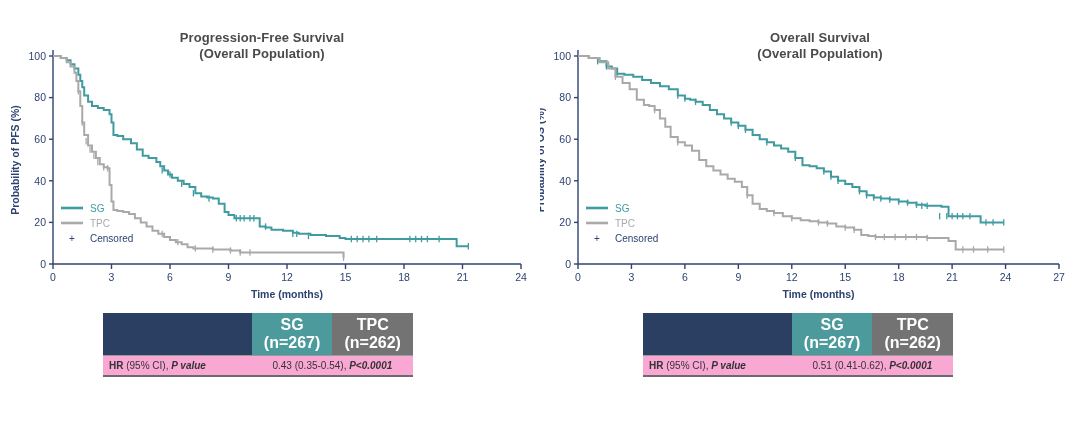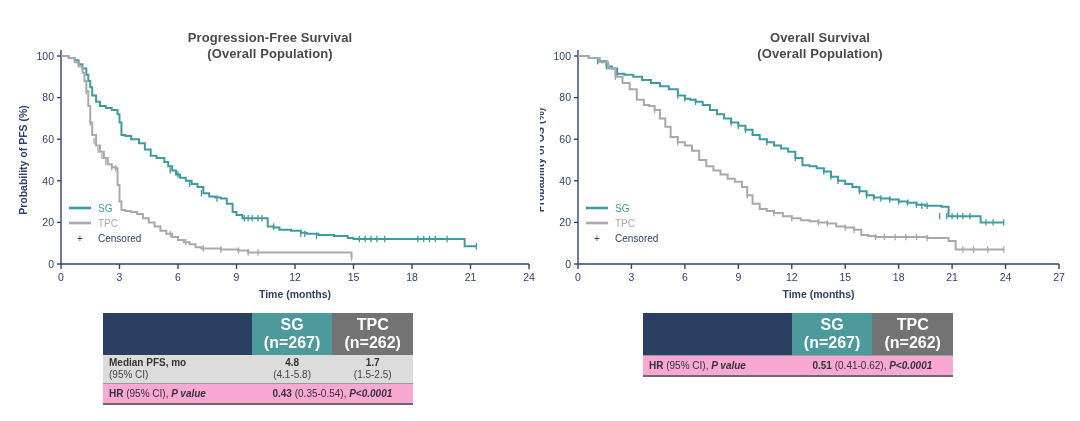--- a/index.html
+++ b/index.html
@@ -4,21 +4,21 @@
 <style>
   html,body{margin:0;padding:0;}
   body{
     width:1080px;height:421px;
     background:#ffffff;
     font-family:"Liberation Sans", sans-serif;
     overflow:hidden;
     position:relative;
   }
   .panel{position:absolute;top:0;height:421px;}
-  #panel-pfs{left:8px;width:540px;}
+  #panel-pfs{left:0;width:540px;}
   #panel-os{left:540px;width:540px;}
 
   .chart-title{
     position:absolute;
     top:30px;
     width:100%;
     text-align:center;
     font-size:13px;
     font-weight:bold;
     color:#4a4a4a;
@@ -91,21 +91,21 @@
   .row-hr td{
     background:#f9a8d4;
     border-top:1px solid #9a9a9a;
     border-bottom:2px solid #6b6b6b;
     padding-top:4px;padding-bottom:4px;
   }
   .hr-label{text-align:left;white-space:nowrap;}
   .hr-label b{font-weight:bold;}
   .hr-label i{font-style:italic;font-weight:bold;}
   .hr-value{text-align:center;white-space:nowrap;}
-  .hr-value b{font-weight:bold;}
+  .hr-value b{font-weight:normal;}
   .hr-value i{font-style:italic;font-weight:bold;}
 </style>
 </head>
 <body>
 
 <div class="panel" id="panel-pfs">
   <div class="chart-title">
     <span>Progression-Free Survival</span>
     <span>(Overall Population)</span>
   </div>
@@ -317,34 +317,20 @@
       <col class="c-tpc">
     </colgroup>
   <thead>
     <tr>
       <th class="th-blank"></th>
       <th class="th-sg">SG (n=267)</th>
       <th class="th-tpc">TPC (n=262)</th>
     </tr>
   </thead>
   <tbody>
-    <tr class="row-median">
-      <td class="cell-label">
-        <span class="lab-main">Median PFS, mo</span>
-        <span class="lab-sub">(95% CI)</span>
-      </td>
-      <td class="cell-val">
-        <span class="v-main">4.8</span>
-        <span class="v-sub">(4.1-5.8)</span>
-      </td>
-      <td class="cell-val">
-        <span class="v-main">1.7</span>
-        <span class="v-sub">(1.5-2.5)</span>
-      </td>
-    </tr>
     <tr class="row-hr">
       <td class="hr-label"><b>HR</b><span> (95% CI), </span><i>P value</i></td>
       <td class="hr-value" colspan="2"><b>0.43</b><span> (0.35-0.54), </span><i>P&lt;0.0001</i></td>
     </tr>
   </tbody>
 </table>
 
 <table class="stat-table" id="table-os">
   <colgroup>
       <col class="c-label">

